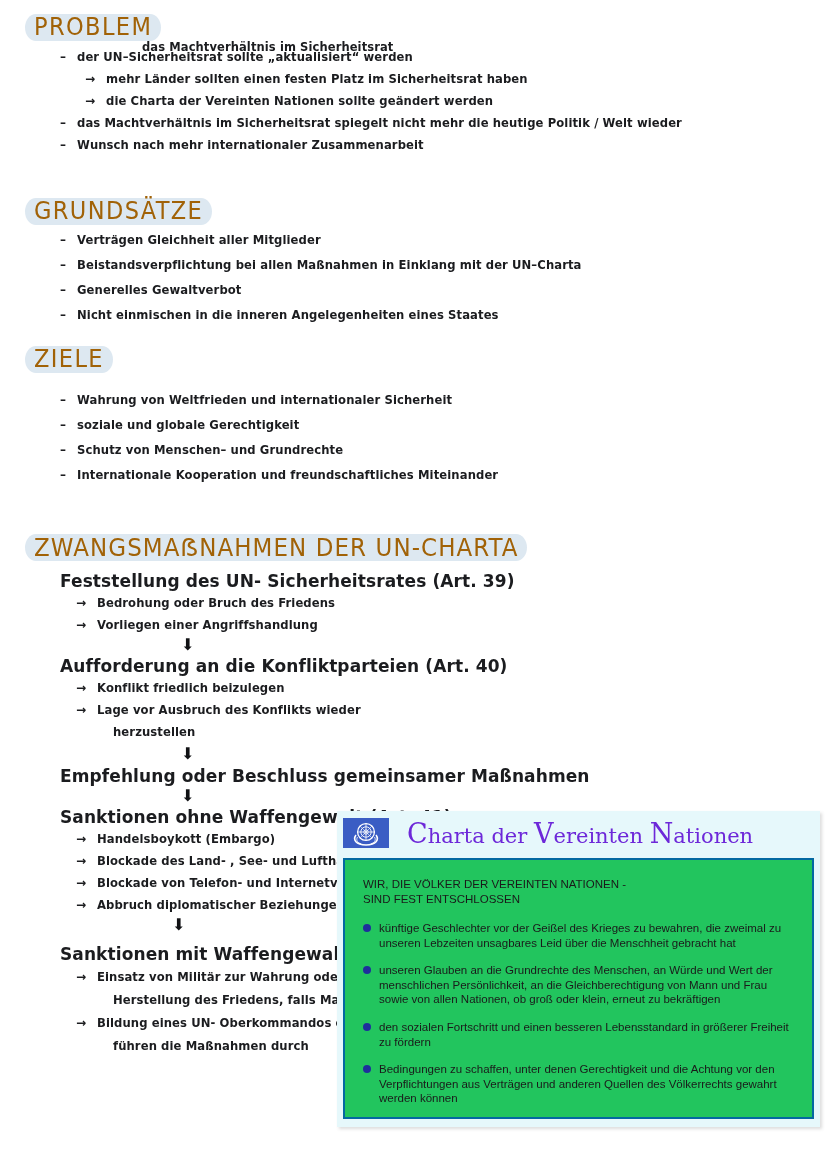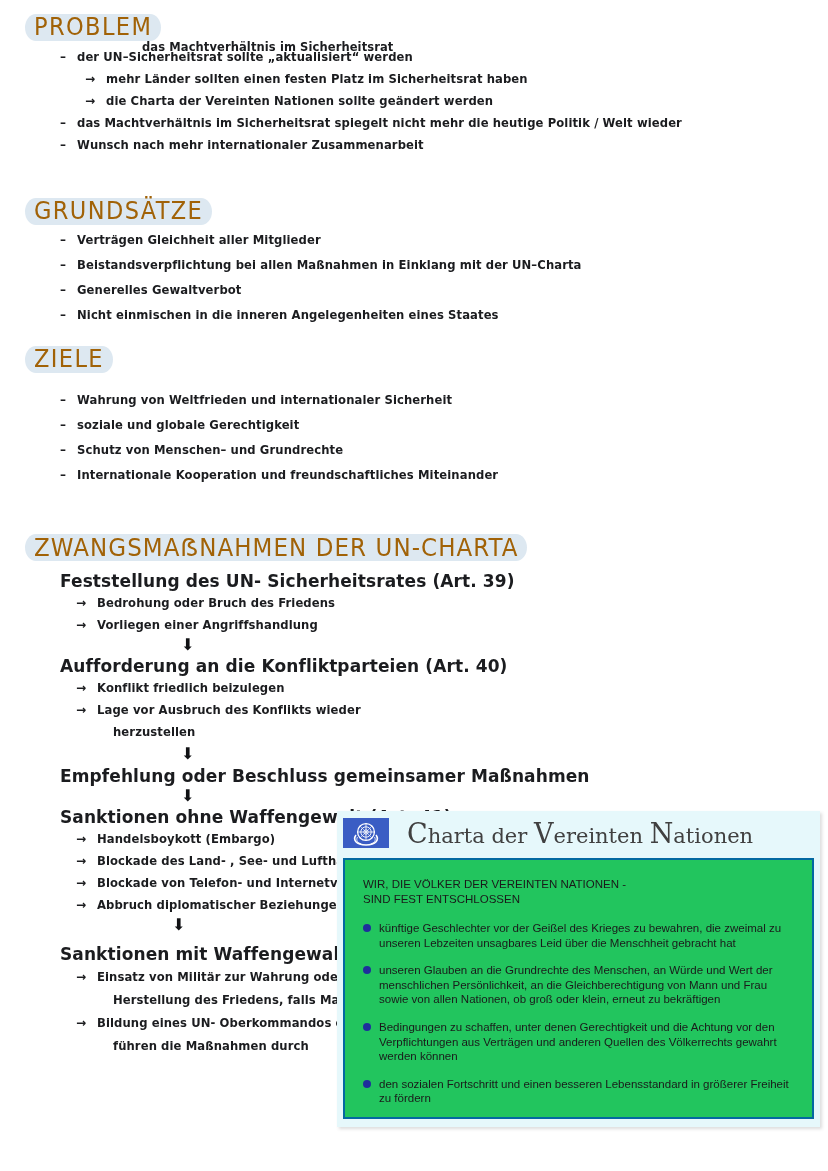--- a/index.html
+++ b/index.html
@@ -152,21 +152,21 @@
     width: 46px;
     height: 30px;
     background: #3a5dc4;
     position: relative;
     flex: 0 0 46px;
   }
   .un-title {
     margin-left: 18px;
     font-family: "DejaVu Serif", "Liberation Serif", serif;
     font-size: 21px;
-    color: #404040;
+    color: #6d28d9;
     white-space: nowrap;
   }
   .un-title .cap { font-size: 27px; }
 
   .un-body {
     position: absolute;
     left: 6px;
     top: 47px;
     right: 6px;
     bottom: 8px;
@@ -405,25 +405,25 @@
       <div class="un-item">
         <span class="un-dot">
             <i></i>
           </span>
         <span class="un-itext">unseren Glauben an die Grundrechte des Menschen, an Würde und Wert der menschlichen Persönlichkeit, an die Gleichberechtigung von Mann und Frau sowie von allen Nationen, ob groß oder klein, erneut zu bekräftigen</span>
       </div>
       <div class="un-item">
         <span class="un-dot">
             <i></i>
           </span>
-        <span class="un-itext">Bedingungen zu schaffen, unter denen Gerechtigkeit und die Achtung vor den Verpflichtungen aus Verträgen und anderen Quellen des Völkerrechts gewahrt werden können</span>
+        <span class="un-itext">den sozialen Fortschritt und einen besseren Lebensstandard in größerer Freiheit zu fördern</span>
       </div>
       <div class="un-item">
         <span class="un-dot">
             <i></i>
           </span>
-        <span class="un-itext">den sozialen Fortschritt und einen besseren Lebensstandard in größerer Freiheit zu fördern</span>
+        <span class="un-itext">Bedingungen zu schaffen, unter denen Gerechtigkeit und die Achtung vor den Verpflichtungen aus Verträgen und anderen Quellen des Völkerrechts gewahrt werden können</span>
       </div>
     </div>
 
   </div>
 
 </div>
 
 </body></html>

